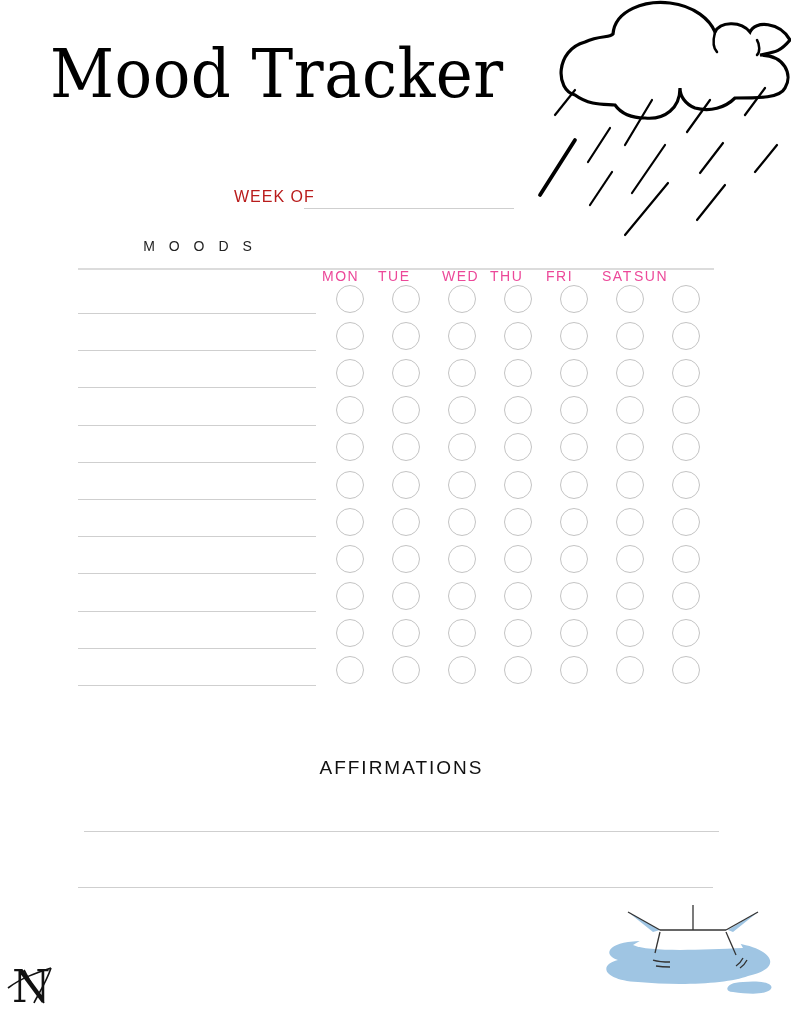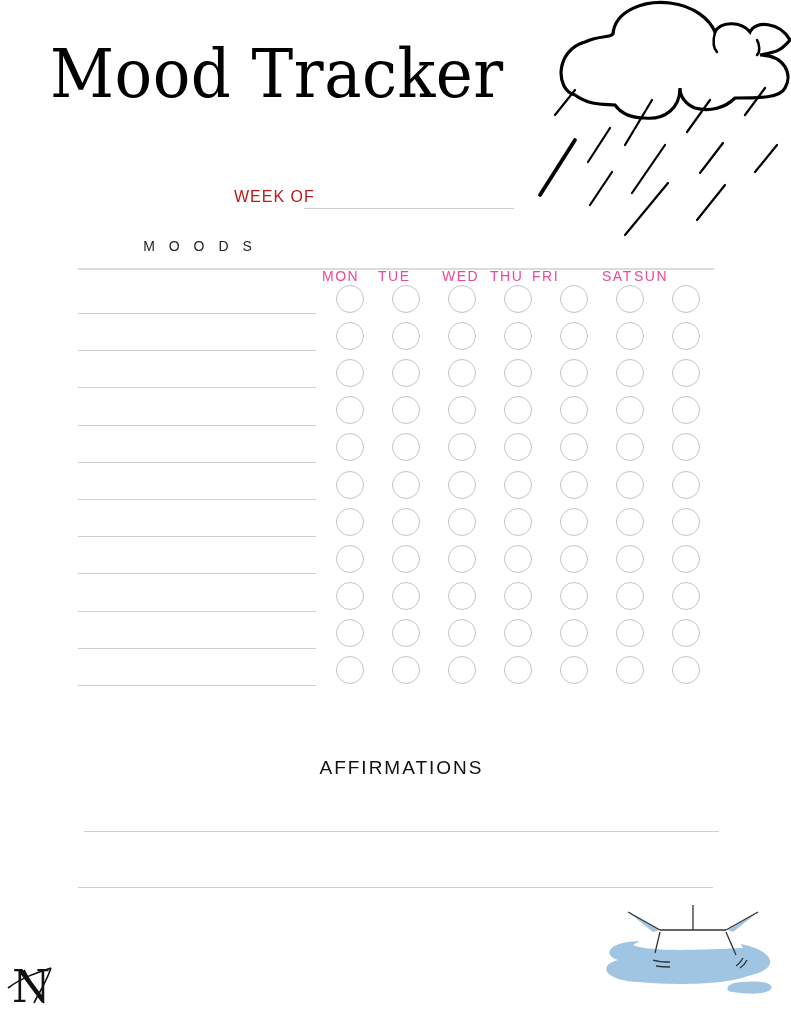--- a/index.html
+++ b/index.html
@@ -46,21 +46,21 @@
 
 <div id="week-label" class="abs">WEEK OF</div>
 <div id="week-line" class="abs"></div>
 
 <div id="moods-header" class="abs">M O O D S</div>
 
 <div class="abs day" style="left:322px">MON</div>
 <div class="abs day" style="left:378px">TUE</div>
 <div class="abs day" style="left:442px">WED</div>
 <div class="abs day" style="left:490px">THU</div>
-<div class="abs day" style="left:532px">FRI</div>
+<div class="abs day" style="left:546px">FRI</div>
 <div class="abs day" style="left:602px">SAT</div>
 <div class="abs day" style="left:634px">SUN</div>
 
 <div id="header-rule" class="abs"></div>
 
 <div id="grid">
     <div class="abs mood-line" style="top: 313px;"></div>
     <div class="abs circle" style="left: 336px; top: 285px;"></div>
     <div class="abs circle" style="left: 392px; top: 285px;"></div>
     <div class="abs circle" style="left: 448px; top: 285px;"></div>

